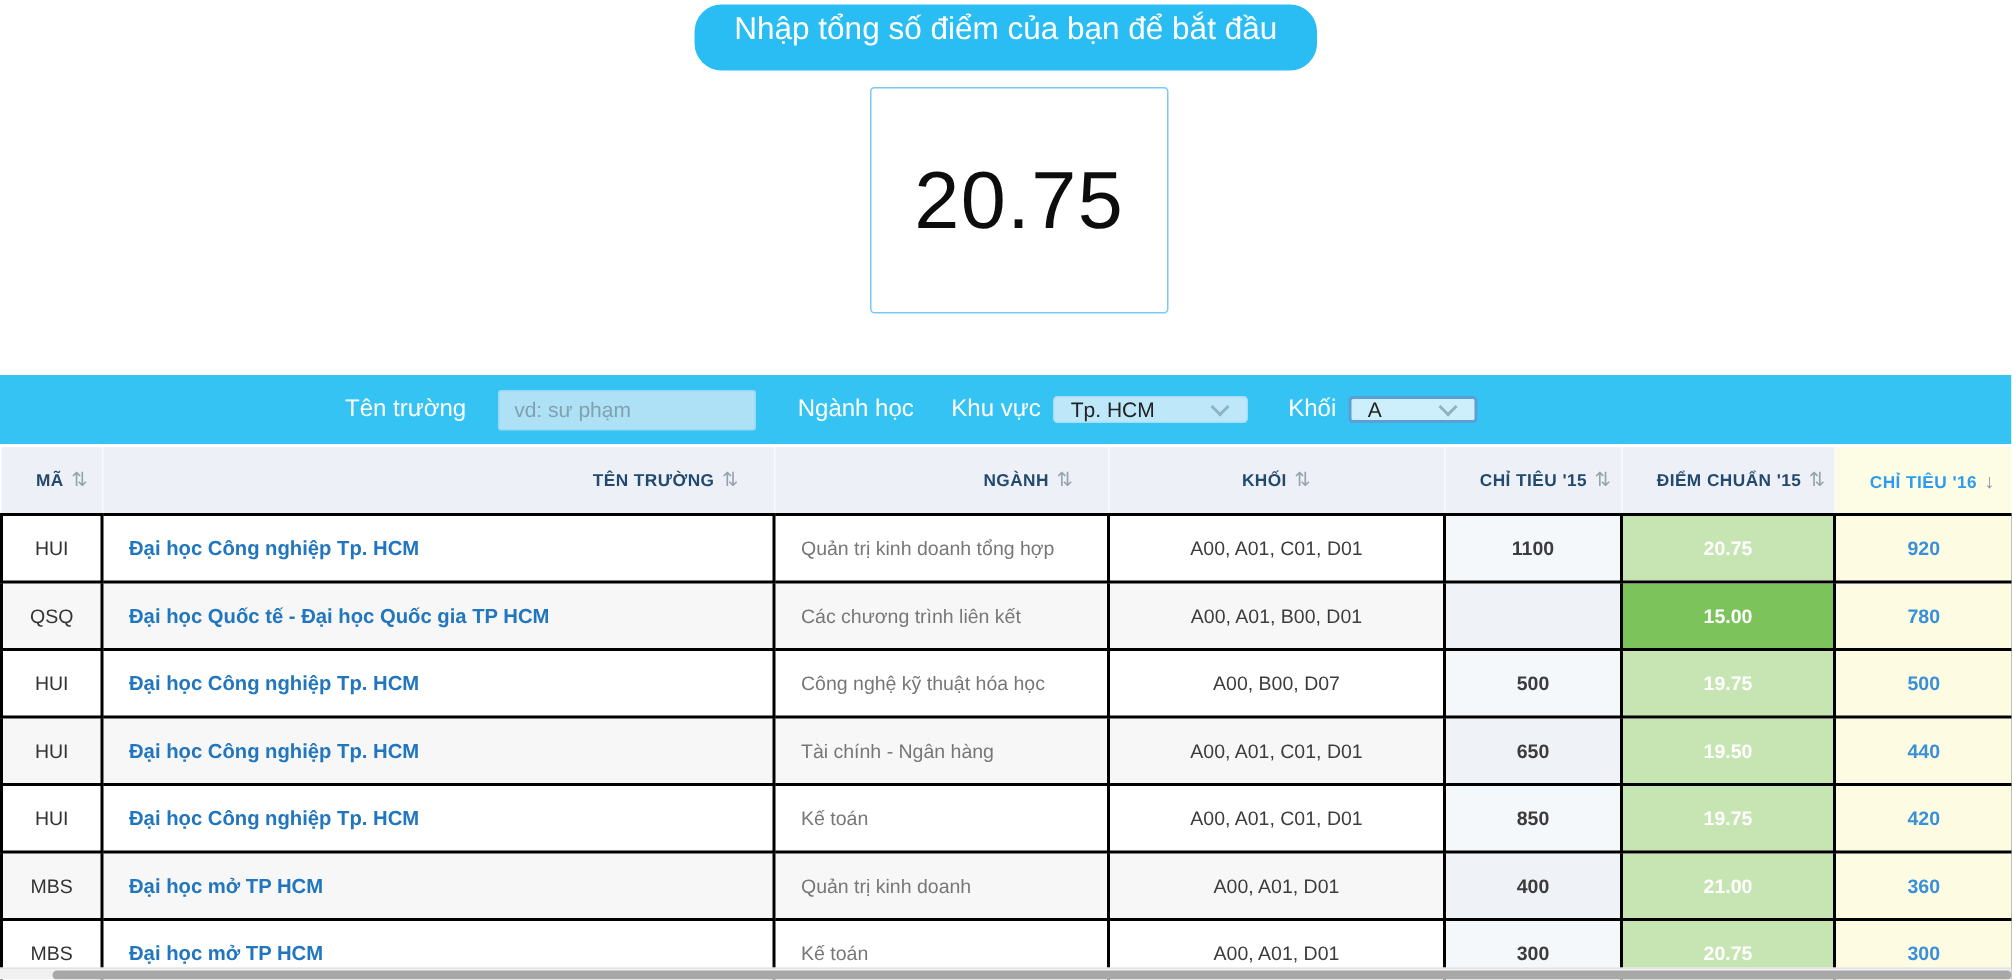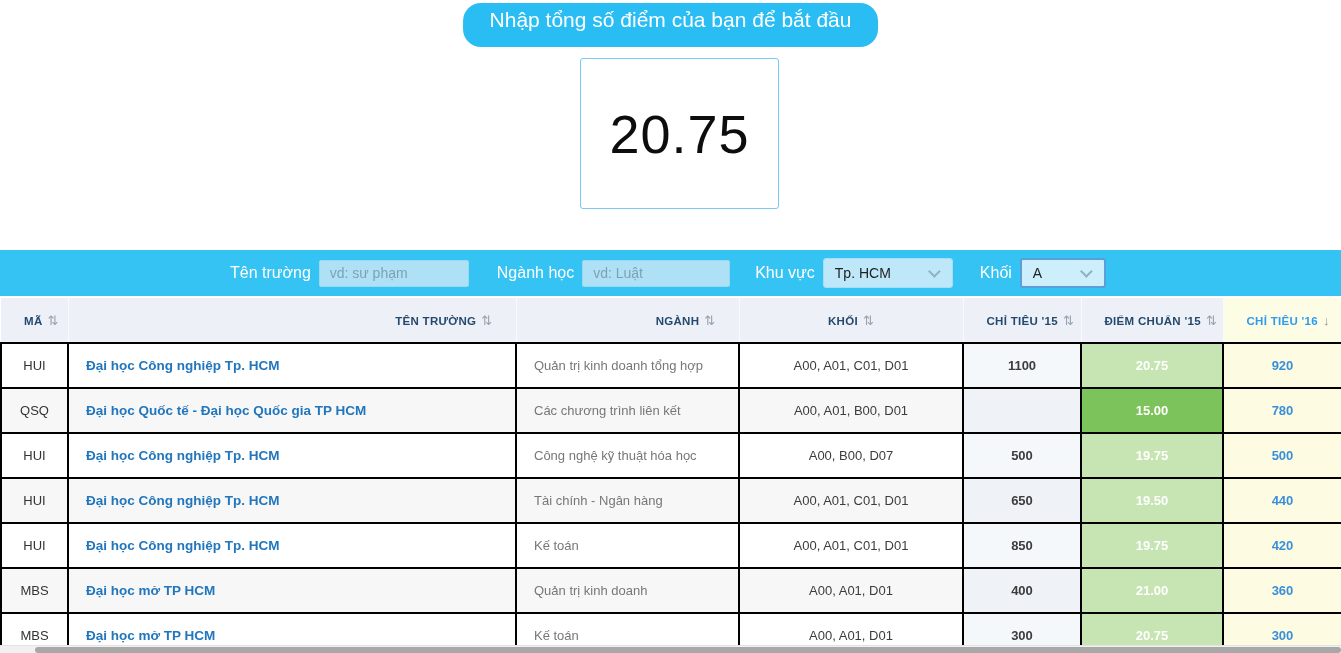--- a/index.html
+++ b/index.html
@@ -18,21 +18,21 @@
     display:flex; align-items:center; justify-content:center;
     font-size:54px; color:#0d0d0d; letter-spacing:1px; }
 
   
   .filter-bar { position:absolute; top:250px; left:0; width:1341px; height:46px;
     background:#35c3f3; display:flex; align-items:center; }
   .flabel { color:#fff; font-size:16px; white-space:nowrap; }
   .ftext { height:27px; background:#aee1f6; border:1px solid #9bd8f2; border-radius:2px;
     padding:0 10px; font-size:14px; color:#334; outline:none; }
   .ftext::placeholder { color:#7fa2b1; }
-  .fselect { height:30px; background:#bee8f9; border:1px solid #a7ddf5; border-radius:3px;
+  .fselect { height:18px; background:#bee8f9; border:1px solid #a7ddf5; border-radius:3px;
     display:flex; align-items:center; justify-content:space-between;
     padding:0 11px; font-size:14px; color:#222; cursor:pointer; }
   .fselect.focused { border:2px solid #5b9fd6; background:#cdeefb; }
   .chev { width:9px; height:9px; border-left:2px solid #8fb3c2; border-bottom:2px solid #8fb3c2;
     transform:rotate(-45deg) translateY(-3px); display:inline-block; }
 
   
   table.results { position:absolute; top:298px; left:0; width:1341px;
     border-collapse:collapse; table-layout:fixed; }
   .results th { height:45px; background:#edf1f7; color:#24496e; font-size:11.5px;
@@ -72,23 +72,22 @@
   <div class="prompt-pill">
     <span>Nhập tổng số điểm của bạn để bắt đầu</span>
   </div>
 
   <div class="score-box">
     <span>20.75</span>
   </div>
 
   <div class="filter-bar">
     <span class="flabel" style="margin-left:230px">Tên trường</span>
-    <input class="ftext" style="margin-left: 8px; width: 150px;" placeholder="vd: sư phạm">
+    <input class="ftext" style="margin-left: 21px; width: 172px;" placeholder="vd: sư phạm">
     <span class="flabel" style="margin-left:28px">Ngành học</span>
-    <input class="ftext" style="margin-left: 8px; width: 148px;" placeholder="vd: Luật">
     <span class="flabel" style="margin-left:25px">Khu vực</span>
     <div class="fselect" style="margin-left:8px;width:130px">
       <span>Tp. HCM</span>
       <span class="chev"></span>
     </div>
     <span class="flabel" style="margin-left:27px">Khối</span>
     <div class="fselect focused" style="margin-left:8px;width:86px">
       <span>A</span>
       <span class="chev"></span>
     </div>

